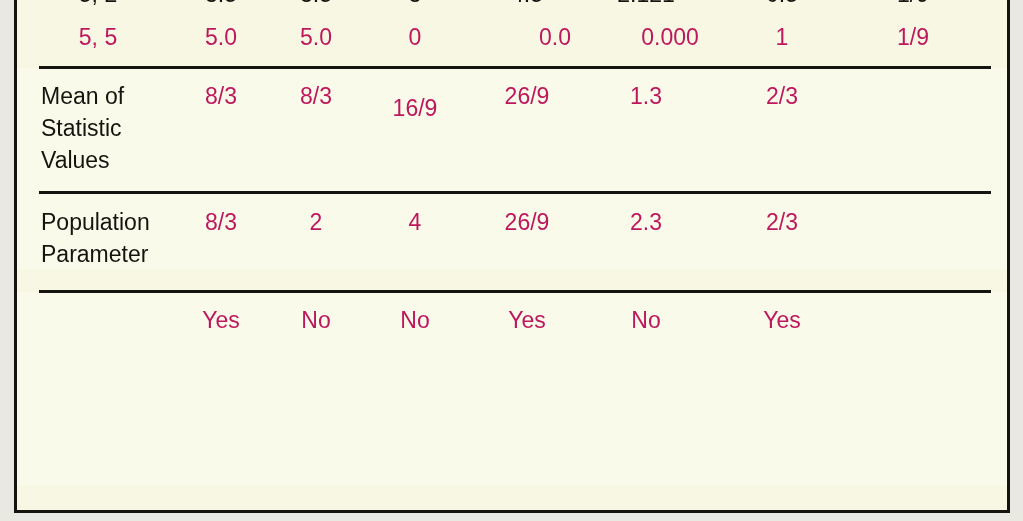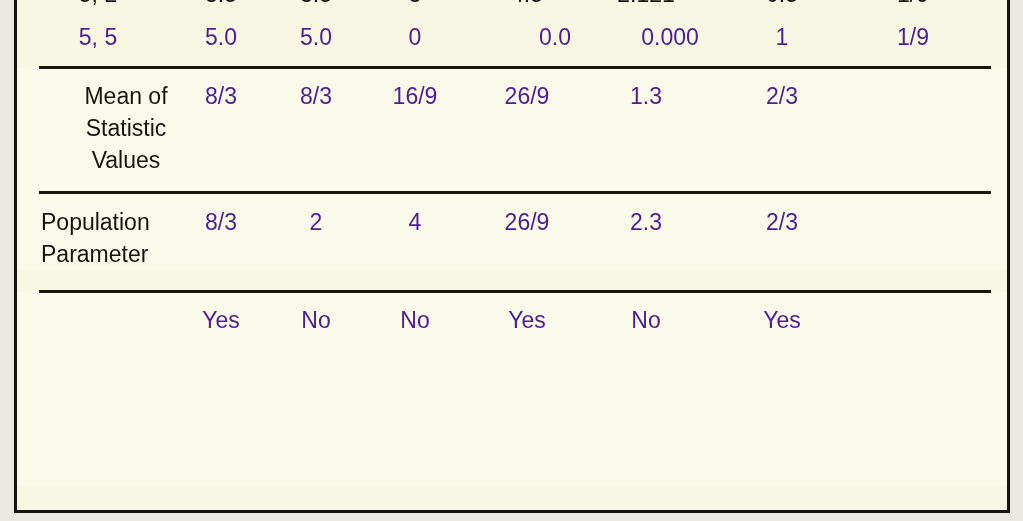--- a/index.html
+++ b/index.html
@@ -75,21 +75,21 @@
     color: #16140f;
     text-align: left;
     white-space: pre-line;
   }
 
   
   .cell {
     position: absolute;
     font-size: 23px;
     line-height: 32px;
-    color: #4c1d95;
+    color: #be185d;
     text-align: center;
     transform: translateX(-50%);
     white-space: nowrap;
   }
 
   
   .clipped {
     color: #16140f;
   }
 
@@ -126,26 +126,26 @@
       <div class="cell" style="left:398px; top:0px;">0</div>
       <div class="cell" style="left:538px; top:0px;">0.0</div>
       <div class="cell" style="left:629px; top:0px;margin-left:24px;">0.000</div>
       <div class="cell" style="left:765px; top:0px;">1</div>
       <div class="cell" style="left:896px; top:0px;">1/9</div>
     </div>
 
     <div class="rule" style="top:66px;"></div>
 
     <div class="row" style="top:80px; height:100px;">
-      <div class="row-label" style="top:0px;text-align:center;">Mean of
+      <div class="row-label" style="top:0px;">Mean of
 Statistic
 Values</div>
       <div class="cell" style="left:204px; top:0px;">8/3</div>
       <div class="cell" style="left:299px; top:0px;">8/3</div>
-      <div class="cell" style="left:398px; top:0px;">16/9</div>
+      <div class="cell" style="left:398px; top:12px;">16/9</div>
       <div class="cell" style="left:510px; top:0px;">26/9</div>
       <div class="cell" style="left:629px; top:0px;">1.3</div>
       <div class="cell" style="left:765px; top:0px;">2/3</div>
       <div class="cell" style="left:896px; top:0px;"></div>
     </div>
 
     <div class="rule" style="top:191px;"></div>
 
     <div class="row" style="top:206px; height:70px;">
       <div class="row-label" style="top:0px;">Population

